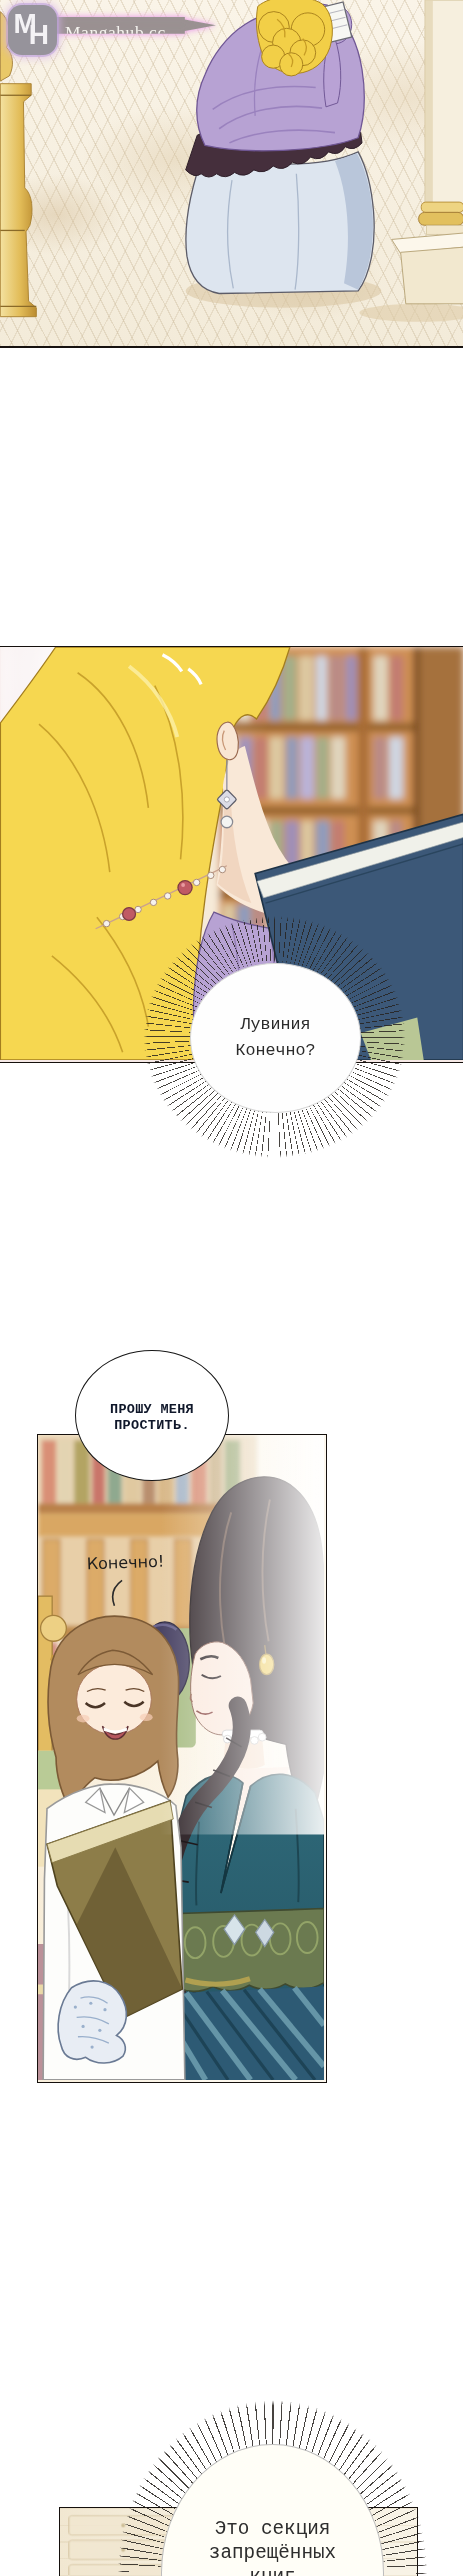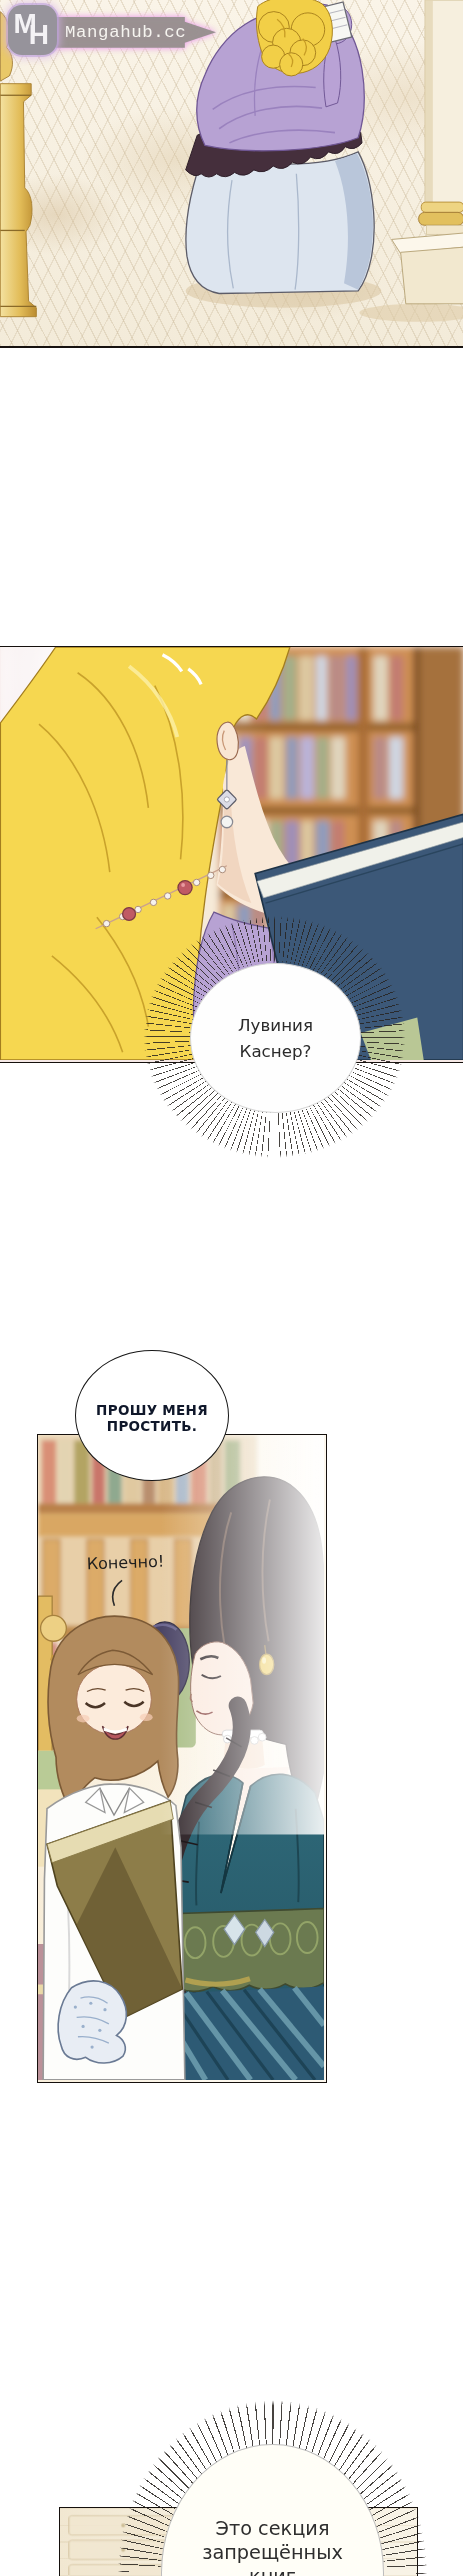--- a/index.html
+++ b/index.html
@@ -45,21 +45,21 @@
     border:1.9px solid #15100d;border-bottom:none;
     background:
       repeating-linear-gradient(180deg, rgba(216,200,168,.30) 0 1.3px, transparent 1.3px 16.7px),
       linear-gradient(90deg,#f1e7d1,#f8f3e6 60%);
   }
 
   
   .bubble{
     position:absolute;background:#ffffff;border-radius:50%;
     display:flex;flex-direction:column;align-items:center;justify-content:center;
-    text-align:right;color:#2b2b2b;z-index:6;
+    text-align:right;color:#2b2b2b;z-index:6;font-family:Liberation Mono, monospace;
   }
   #bubble-identify{
     left:190px;top:963px;width:169px;height:148px;
     border:0.6px solid #d6d6d6;font-size:16.7px;line-height:26px;background:#fefefe;
   }
   #bubble-apology{
     left:75px;top:1350px;width:152px;height:124px;
     border:1.9px solid #161616;font-size:13.5px;line-height:16px;
     font-weight:600;letter-spacing:0.3px;color:#0f172a;padding-top:5.2px;
   }
@@ -87,24 +87,24 @@
     left:113px;top:2395px;width:319px;height:355px;
     -webkit-mask:radial-gradient(closest-side, transparent 69%, #000 71%, #000 94%, transparent 97%);
     mask:radial-gradient(closest-side, transparent 69%, #000 71%, #000 94%, transparent 97%);
   }
 
   
   #watermark{position:absolute;left:0;top:0;z-index:9;width:232px;height:64px;}
   #wm-glow{position:absolute;left:0;top:0;
     filter:drop-shadow(0 0 3.2px rgba(242,178,236,.95)) drop-shadow(0 0 1.3px rgba(228,162,230,.8));}
   #wm-banner{
-    position:absolute;left:43px;top:16.7px;width:173px;height:31px;
+    position:absolute;left:43px;top:16.7px;width:173px;height:17px;
     background:rgba(146,142,138,.92);
     clip-path:polygon(0 0, 82% 0, 82% 16%, 100% 50%, 82% 84%, 82% 100%, 0 100%);
-    color:#f6f4f0;font-family:Liberation Mono, monospace;
+    color:#f6f4f0;font-family:Liberation Serif, serif;
     font-size:17.4px;line-height:31px;padding-left:22px;box-sizing:border-box;
     letter-spacing:0.6px;white-space:nowrap;
   }
   #wm-badge{
     position:absolute;left:7.7px;top:5.2px;width:49px;height:50px;border-radius:14px;
     background:#96939b;
     box-shadow:0 0 0 1.9px rgba(186,160,216,.55), 0 0 9px 2.6px rgba(214,178,234,.75);
   }
   #wm-badge .m, #wm-badge .h{
     position:absolute;color:#f4f2f5;font-weight:bold;
@@ -321,21 +321,21 @@
         <path d="M399,364 L720,272 L720,296 L409,390 Z" fill="#f0f1ea" stroke="#9aa2a8" stroke-width="1"></path>
         <path d="M412,398 L720,306" stroke="#2a455e" stroke-width="2" fill="none"></path>
         <path d="M560,600 L648,576 L658,642 L576,642 Z" fill="#b9c795"></path>
       </g>
     </svg>
   </div>
 
   <div id="burst-identify" class="burst"></div>
   <div id="bubble-identify" class="bubble">
     <span>Лувиния</span>
-    <span>Каснер?</span>
+    <span>Конечно?</span>
   </div>
 
   <div id="bubble-apology" class="bubble">
     <span>ПРОШУ МЕНЯ</span>
     <span>ПРОСТИТЬ.</span>
   </div>
 
   <div id="panel3" class="panel">
     <svg width="286" height="645" viewBox="0 0 444 1001">
       <defs>

